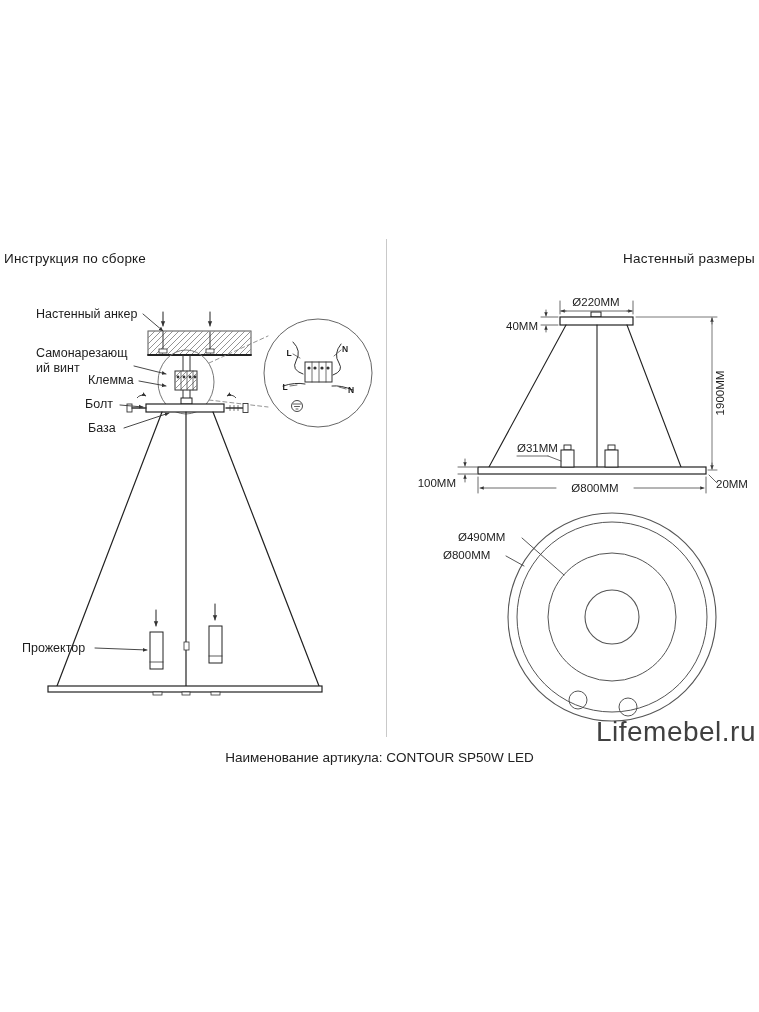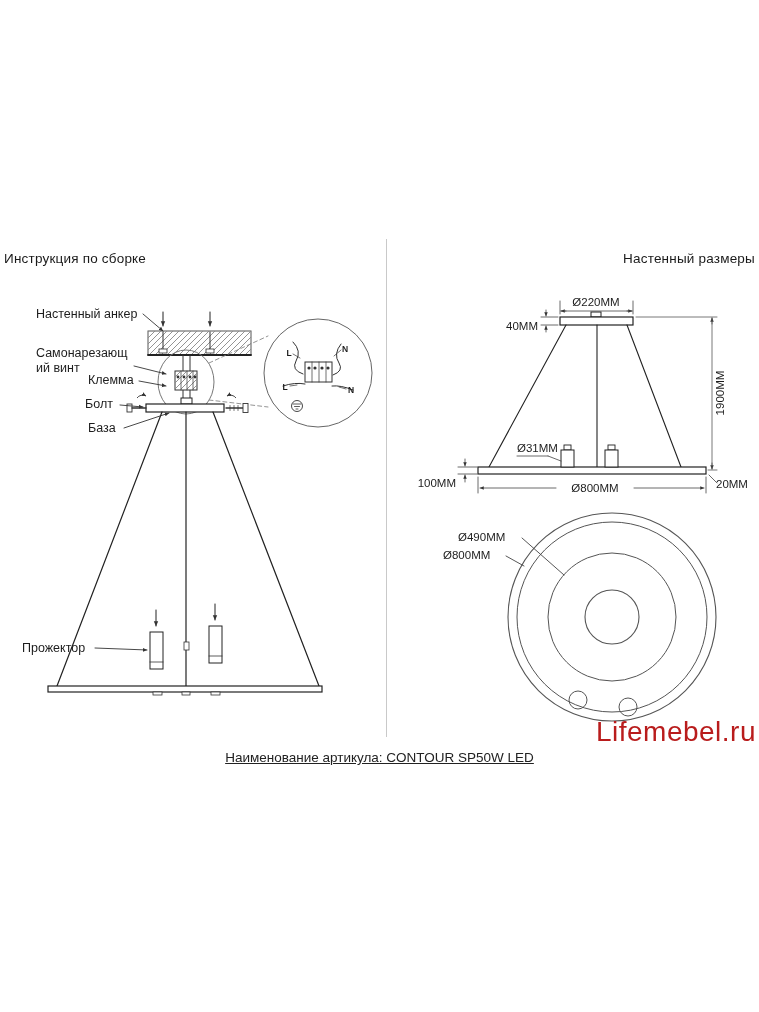--- a/index.html
+++ b/index.html
@@ -1,22 +1,22 @@
 <!DOCTYPE html>
 <html><head>
 <meta charset="utf-8">
 <style>
   html,body{margin:0;padding:0;background:#fff;}
   .page{position:relative;width:759px;height:1012px;background:#fff;font-family:"Liberation Sans",sans-serif;overflow:hidden;}
   .hdr{position:absolute;top:251px;font-size:13.5px;font-weight:500;color:#1a1a1a;letter-spacing:.2px;}
   .hdr-left{left:4px;}
   .hdr-right{right:4px;}
   .divider{position:absolute;left:386px;top:239px;width:1px;height:498px;background:#c9c9c9;}
-  .caption{position:absolute;left:0;right:0;top:750px;text-align:center;font-size:13.5px;color:#222;text-decoration:underline;}
-  .watermark{position:absolute;right:3px;top:716px;font-size:28px;color:#b91c1c;letter-spacing:.5px;}
+  .caption{position:absolute;left:0;right:0;top:750px;text-align:center;font-size:13.5px;color:#222;}
+  .watermark{position:absolute;right:3px;top:716px;font-size:28px;color:#404040;letter-spacing:.5px;}
   svg.diagram{position:absolute;left:0;top:0;}
   svg text{font-family:"Liberation Sans",sans-serif;fill:#1d1d1d;}
   .lbl{font-size:12.5px;}
   .dim{font-size:11.5px;}
   .wirelbl{font-size:8.5px;font-weight:bold;}
   line,path.wire{stroke-linecap:round;}
 </style>
 </head>
 <body>
 

